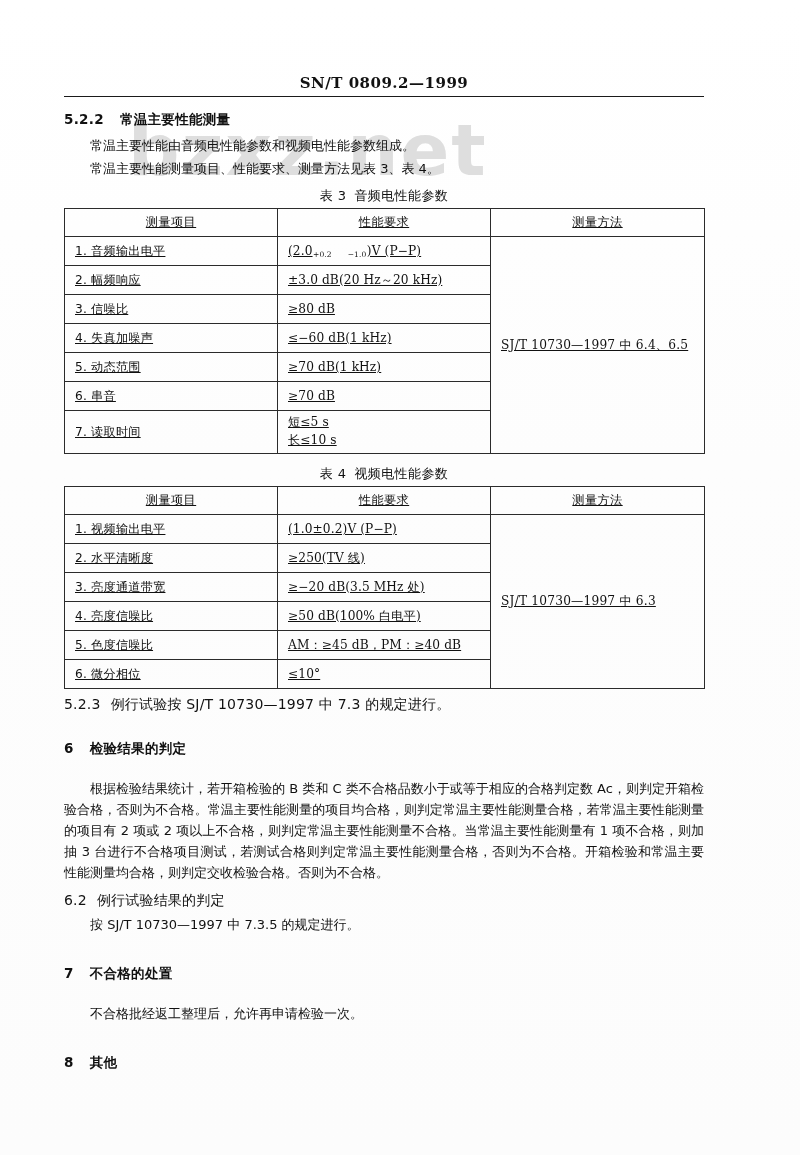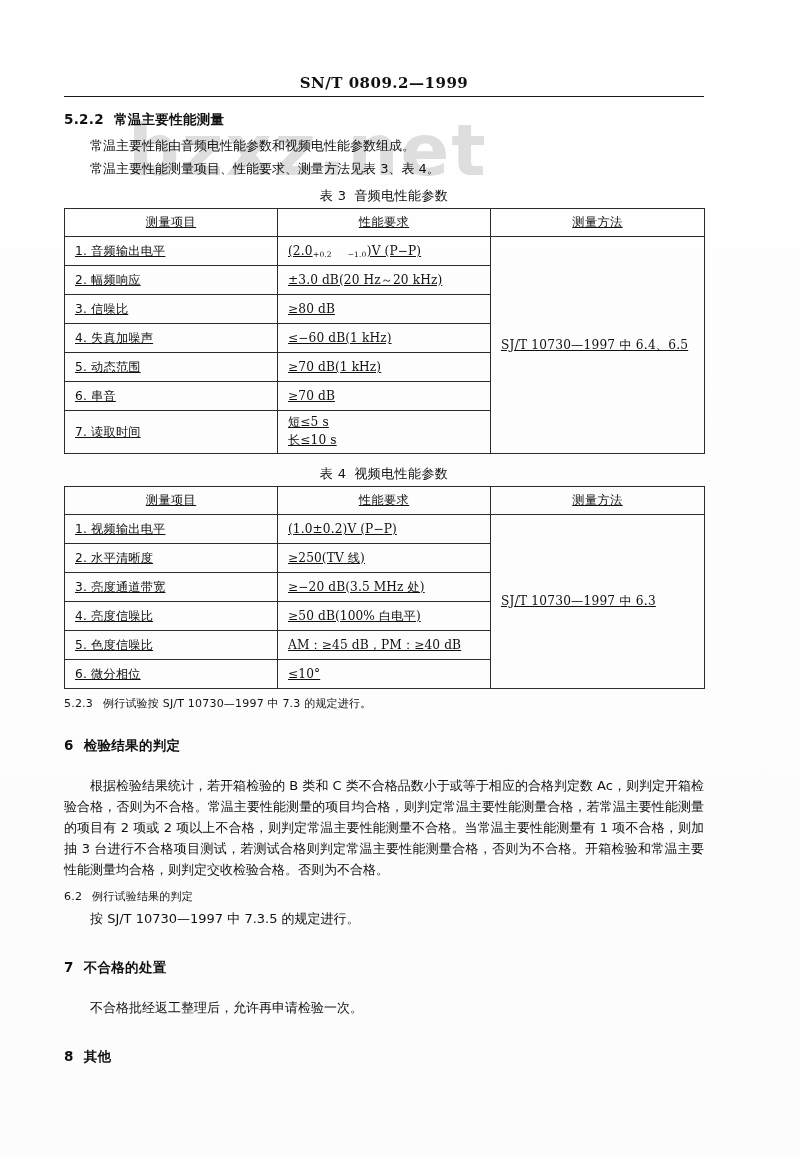--- a/index.html
+++ b/index.html
@@ -68,23 +68,23 @@
   }
 
   
   .clause-h {
     font-size: 13.5px;
     font-weight: bold;
     color: #111;
     margin: 10px 0 6px 0;
     letter-spacing: .3px;
   }
-  .clause-h .num { margin-right: 10px; font-family: "DejaVu Sans", "Liberation Sans", sans-serif; }
+  .clause-h .num { margin-right: 16px; font-family: "DejaVu Sans", "Liberation Sans", sans-serif; }
   .clause-sub {
-    font-size: 11px;
+    font-size: 14px;
     color: #111;
     margin: 9px 0 4px 0;
     letter-spacing: .2px;
   }
   .clause-sub .num { margin-right: 10px; }
   .para {
     font-size: 13px;
     line-height: 1.62;
     color: #111;
     text-align: justify;

